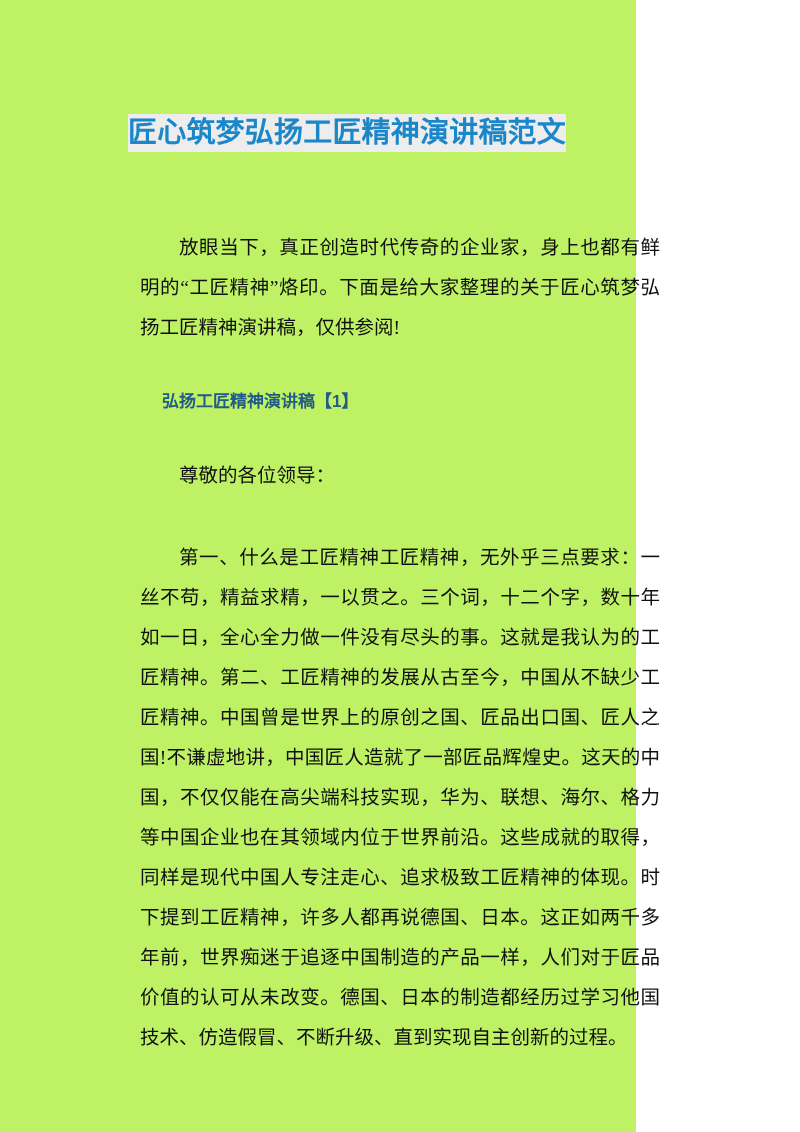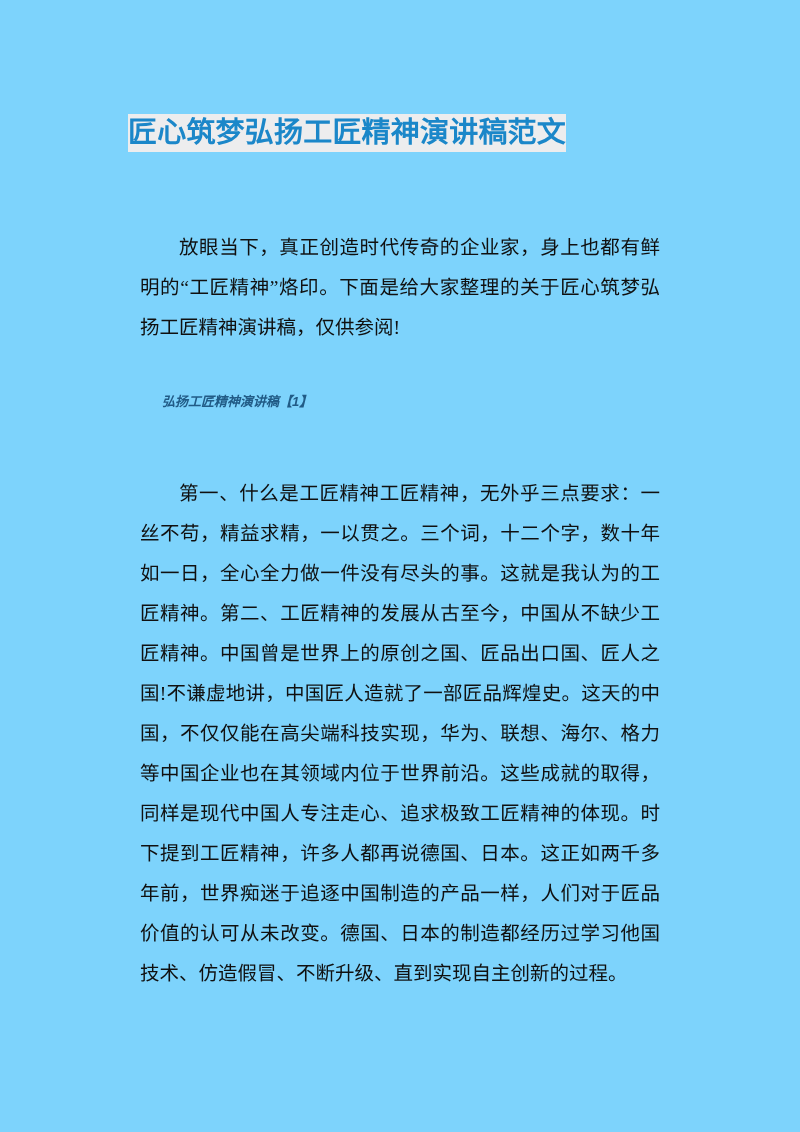--- a/index.html
+++ b/index.html
@@ -12,24 +12,24 @@
     width: 800px;
     height: 1132px;
     overflow: hidden;
     font-family: "Liberation Serif", "DejaVu Serif", serif;
     color: #000000;
     -webkit-font-smoothing: antialiased;
   }
 
   .page {
     position: relative;
-    width: 800px;
+    width: 636px;
     height: 1132px;
     box-sizing: border-box;
-    background: #7dd3fc;
+    background: #bef264;
   }
 
   .content {
     position: absolute;
     left: 128px;
     top: 0;
     width: 544px;
   }
 
   
@@ -52,25 +52,24 @@
   }
   .title-block {
     padding-top: 104px;
   }
 
   
   .section-heading {
     margin: 0;
     font-family: "Liberation Sans", "DejaVu Sans", sans-serif;
     font-weight: bold;
-    font-size: 13px;
+    font-size: 17px;
     line-height: 40px;
     color: #215b86;
     text-indent: 34px;
-    font-style: italic;
   }
 
   
   .para {
     margin: 12px;
     font-family: "Liberation Serif", "DejaVu Serif", serif;
     font-size: 19.5px;
     line-height: 40px;
     color: #101010;
     text-align: justify;
@@ -97,19 +96,20 @@
     <div class="gap-intro"></div>
 
     <p class="para">放眼当下，真正创造时代传奇的企业家，身上也都有鲜明的“工匠精神”烙印。下面是给大家整理的关于匠心筑梦弘扬工匠精神演讲稿，仅供参阅!</p>
 
     <div class="gap-after-intro"></div>
 
     <h2 class="section-heading">弘扬工匠精神演讲稿【1】</h2>
 
     <div class="gap-after-heading"></div>
 
+    <p class="para">尊敬的各位领导：</p>
 
     <div class="gap-after-salutation"></div>
 
     <p class="para">第一、什么是工匠精神工匠精神，无外乎三点要求：一丝不苟，精益求精，一以贯之。三个词，十二个字，数十年如一日，全心全力做一件没有尽头的事。这就是我认为的工匠精神。第二、工匠精神的发展从古至今，中国从不缺少工匠精神。中国曾是世界上的原创之国、匠品出口国、匠人之国!不谦虚地讲，中国匠人造就了一部匠品辉煌史。这天的中国，不仅仅能在高尖端科技实现，华为、联想、海尔、格力等中国企业也在其领域内位于世界前沿。这些成就的取得，同样是现代中国人专注走心、追求极致工匠精神的体现。时下提到工匠精神，许多人都再说德国、日本。这正如两千多年前，世界痴迷于追逐中国制造的产品一样，人们对于匠品价值的认可从未改变。德国、日本的制造都经历过学习他国技术、仿造假冒、不断升级、直到实现自主创新的过程。</p>
 
   </div>
 </div>
 
 </body></html>

